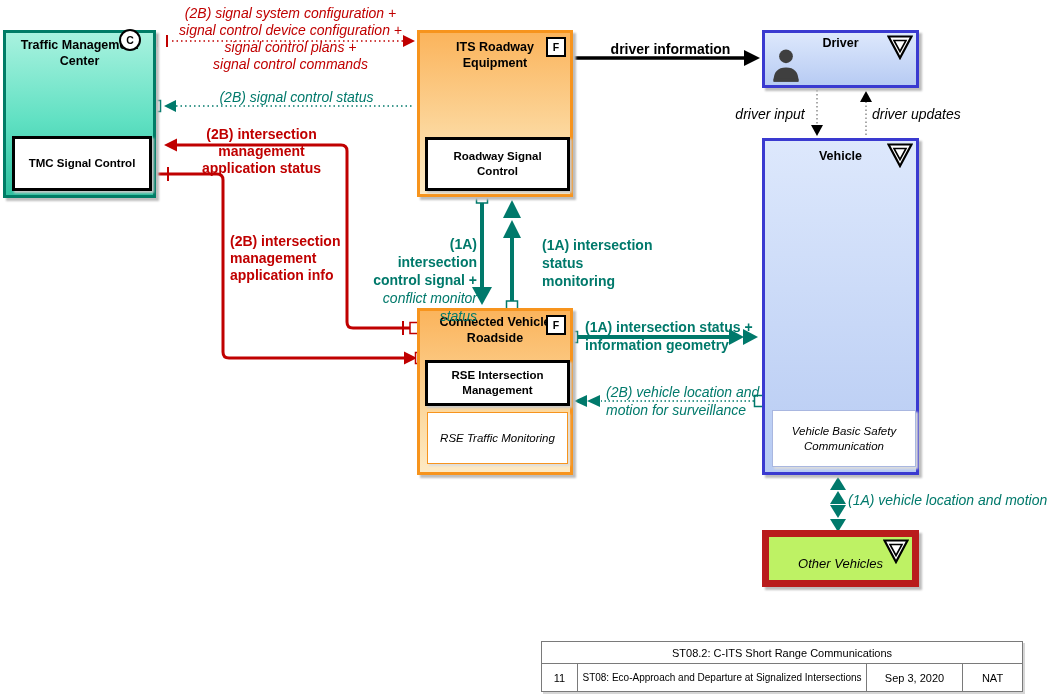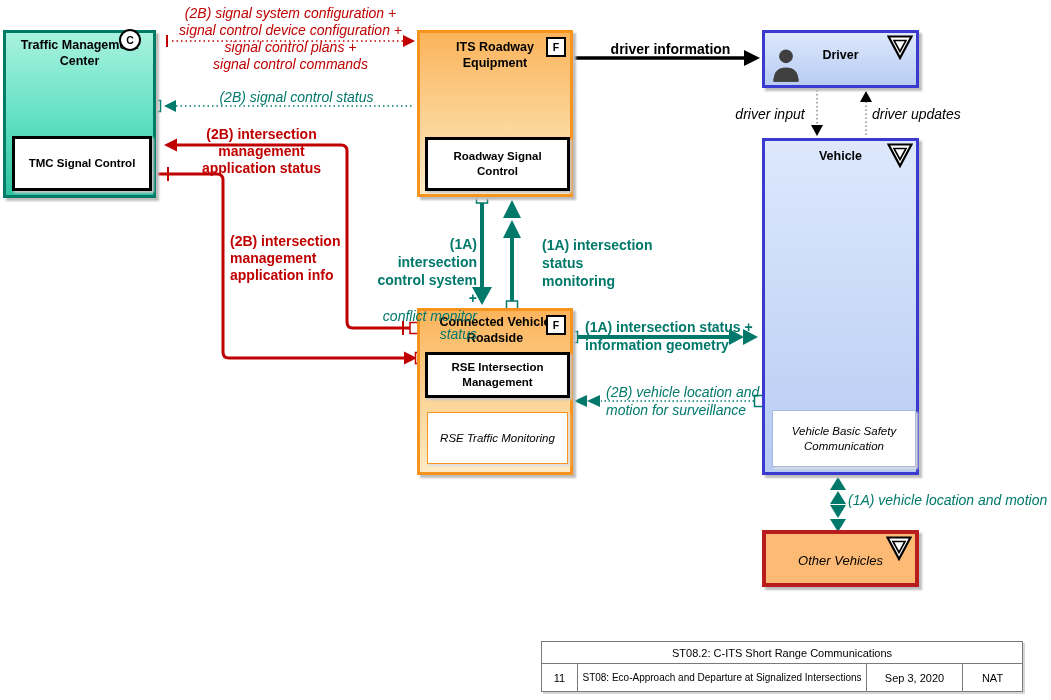--- a/index.html
+++ b/index.html
@@ -2,21 +2,21 @@
 <html><head>
 <meta charset="utf-8">
 <style>
   html,body{margin:0;padding:0;background:#fff;font-family:"Liberation Sans",sans-serif;}
   .canvas{position:relative;width:1051px;height:700px;background:#fff;overflow:hidden;}
 
   .box{position:absolute;box-sizing:border-box;box-shadow:3px 3px 2px #bdbdbd;}
   .box.green{border:3px solid #007c66;background:linear-gradient(180deg,#a9f2df 0%,#5fe0c2 55%,#2fc0a0 100%);}
   .box.orange{border:3px solid #f7941d;background:linear-gradient(180deg,#fbb45c 0%,#fcdca6 70%,#fdeac5 100%);}
   .box.blue{border:3px solid #3a3ad0;background:linear-gradient(180deg,#dde8fc 0%,#b7cbf3 100%);}
-  .box.lightblue{border:4px solid #b91c1c;background:#fdba74;}
+  .box.lightblue{border:7px solid #b91c1c;background:#bef264;}
 
   .box-title{font-weight:bold;font-size:12.5px;line-height:16px;text-align:center;color:#000;margin:4px auto 0;}
   .box-title.it{font-style:italic;font-weight:normal;font-size:13px;}
 
   .subbox{position:absolute;box-sizing:border-box;background:#fff;display:flex;align-items:center;justify-content:center;
           text-align:center;font-size:11.5px;line-height:15px;color:#000;}
   .subbox.thick{border:3px solid #000;font-weight:bold;box-shadow:2px 2px 2px #c9c9c9;}
   .subbox.thin-orange{border:1px solid #f7941d;font-style:italic;box-shadow:2px 2px 2px #dcdcdc;}
   .subbox.thin-blue{border:1px solid #a9b7e0;font-style:italic;box-shadow:2px 2px 2px #dcdcdc;}
   .subbox .inner{display:block;}
@@ -151,30 +151,30 @@
     <div class="subbox thick" style="left:5px;top:104px;width:145px;height:54px;">
       <span class="inner" style="width:110px;">Roadway Signal Control</span>
     </div>
   </div>
 
   <div class="box orange" style="left:417px;top:308px;width:156px;height:167px;">
     <div class="box-title" style="width:122px;margin-top:3px;">Connected Vehicle Roadside</div>
     <div class="ficon">
         <span>F</span>
       </div>
-    <div class="subbox thick" style="left:5px;top:41px;width:145px;height:46px;">
+    <div class="subbox thick" style="left:5px;top:49px;width:145px;height:46px;">
       <span class="inner" style="width:115px;">RSE Intersection Management</span>
     </div>
     <div class="subbox thin-orange" style="left:7px;top:101px;width:141px;height:52px;">
       <span class="inner">RSE Traffic Monitoring</span>
     </div>
   </div>
 
   <div class="box blue" style="left:762px;top:30px;width:157px;height:58px;">
-    <div class="box-title" style="margin-top:14px;">Driver</div>
+    <div class="box-title" style="margin-top:2px;">Driver</div>
     <svg class="person" width="30" height="36" viewBox="0 0 24 28">
       <circle cx="12" cy="7" r="5.5" fill="#3f3f3f"></circle>
       <path d="M2 27 q0 -11 10 -11 q10 0 10 11 z" fill="#3f3f3f"></path>
       <rect x="2" y="25" width="20" height="2.5" fill="#3f3f3f"></rect>
     </svg>
     <svg class="vicon" width="26" height="25" viewBox="0 0 26 25">
       <polygon points="1.5,1.5 24.5,1.5 13,23" fill="#fff" stroke="#000" stroke-width="2.2"></polygon>
       <polygon points="7,5.5 19,5.5 13,16.5" fill="none" stroke="#000" stroke-width="1.6"></polygon>
     </svg>
   </div>
@@ -206,21 +206,21 @@
   <div class="lbl red b center" style="left:170px;top:126px;width:183px;">(2B) intersection management
 application status</div>
   <div class="lbl red b" style="left:230px;top:233px;width:130px;">(2B) intersection
 management
 application info</div>
   <div class="lbl b center" style="left:598px;top:41px;width:145px;">driver information</div>
   <div class="lbl i center" style="left:728px;top:106px;width:84px;">driver input</div>
   <div class="lbl i" style="left:872px;top:106px;width:100px;">driver updates</div>
   <div class="lbl teal right" style="left:368px;top:217px;width:109px;line-height:18px;">
     <span class="blk b">(1A) intersection
-control system +</span><span class="blk i">conflict monitor
+control signal +</span><span class="blk i">conflict monitor
 status</span>
   </div>
   <div class="lbl teal b" style="left:542px;top:236px;width:155px;line-height:18px;">(1A) intersection status
 monitoring</div>
   <div class="lbl teal b" style="left:585px;top:318px;width:180px;line-height:18px;">(1A) intersection status +
 information geometry</div>
   <div class="lbl teal i" style="left:606px;top:383px;width:165px;line-height:18px;">(2B) vehicle location and
 motion for surveillance</div>
   <div class="lbl teal i" style="left:848px;top:492px;width:205px;">(1A) vehicle location and motion</div>
 

